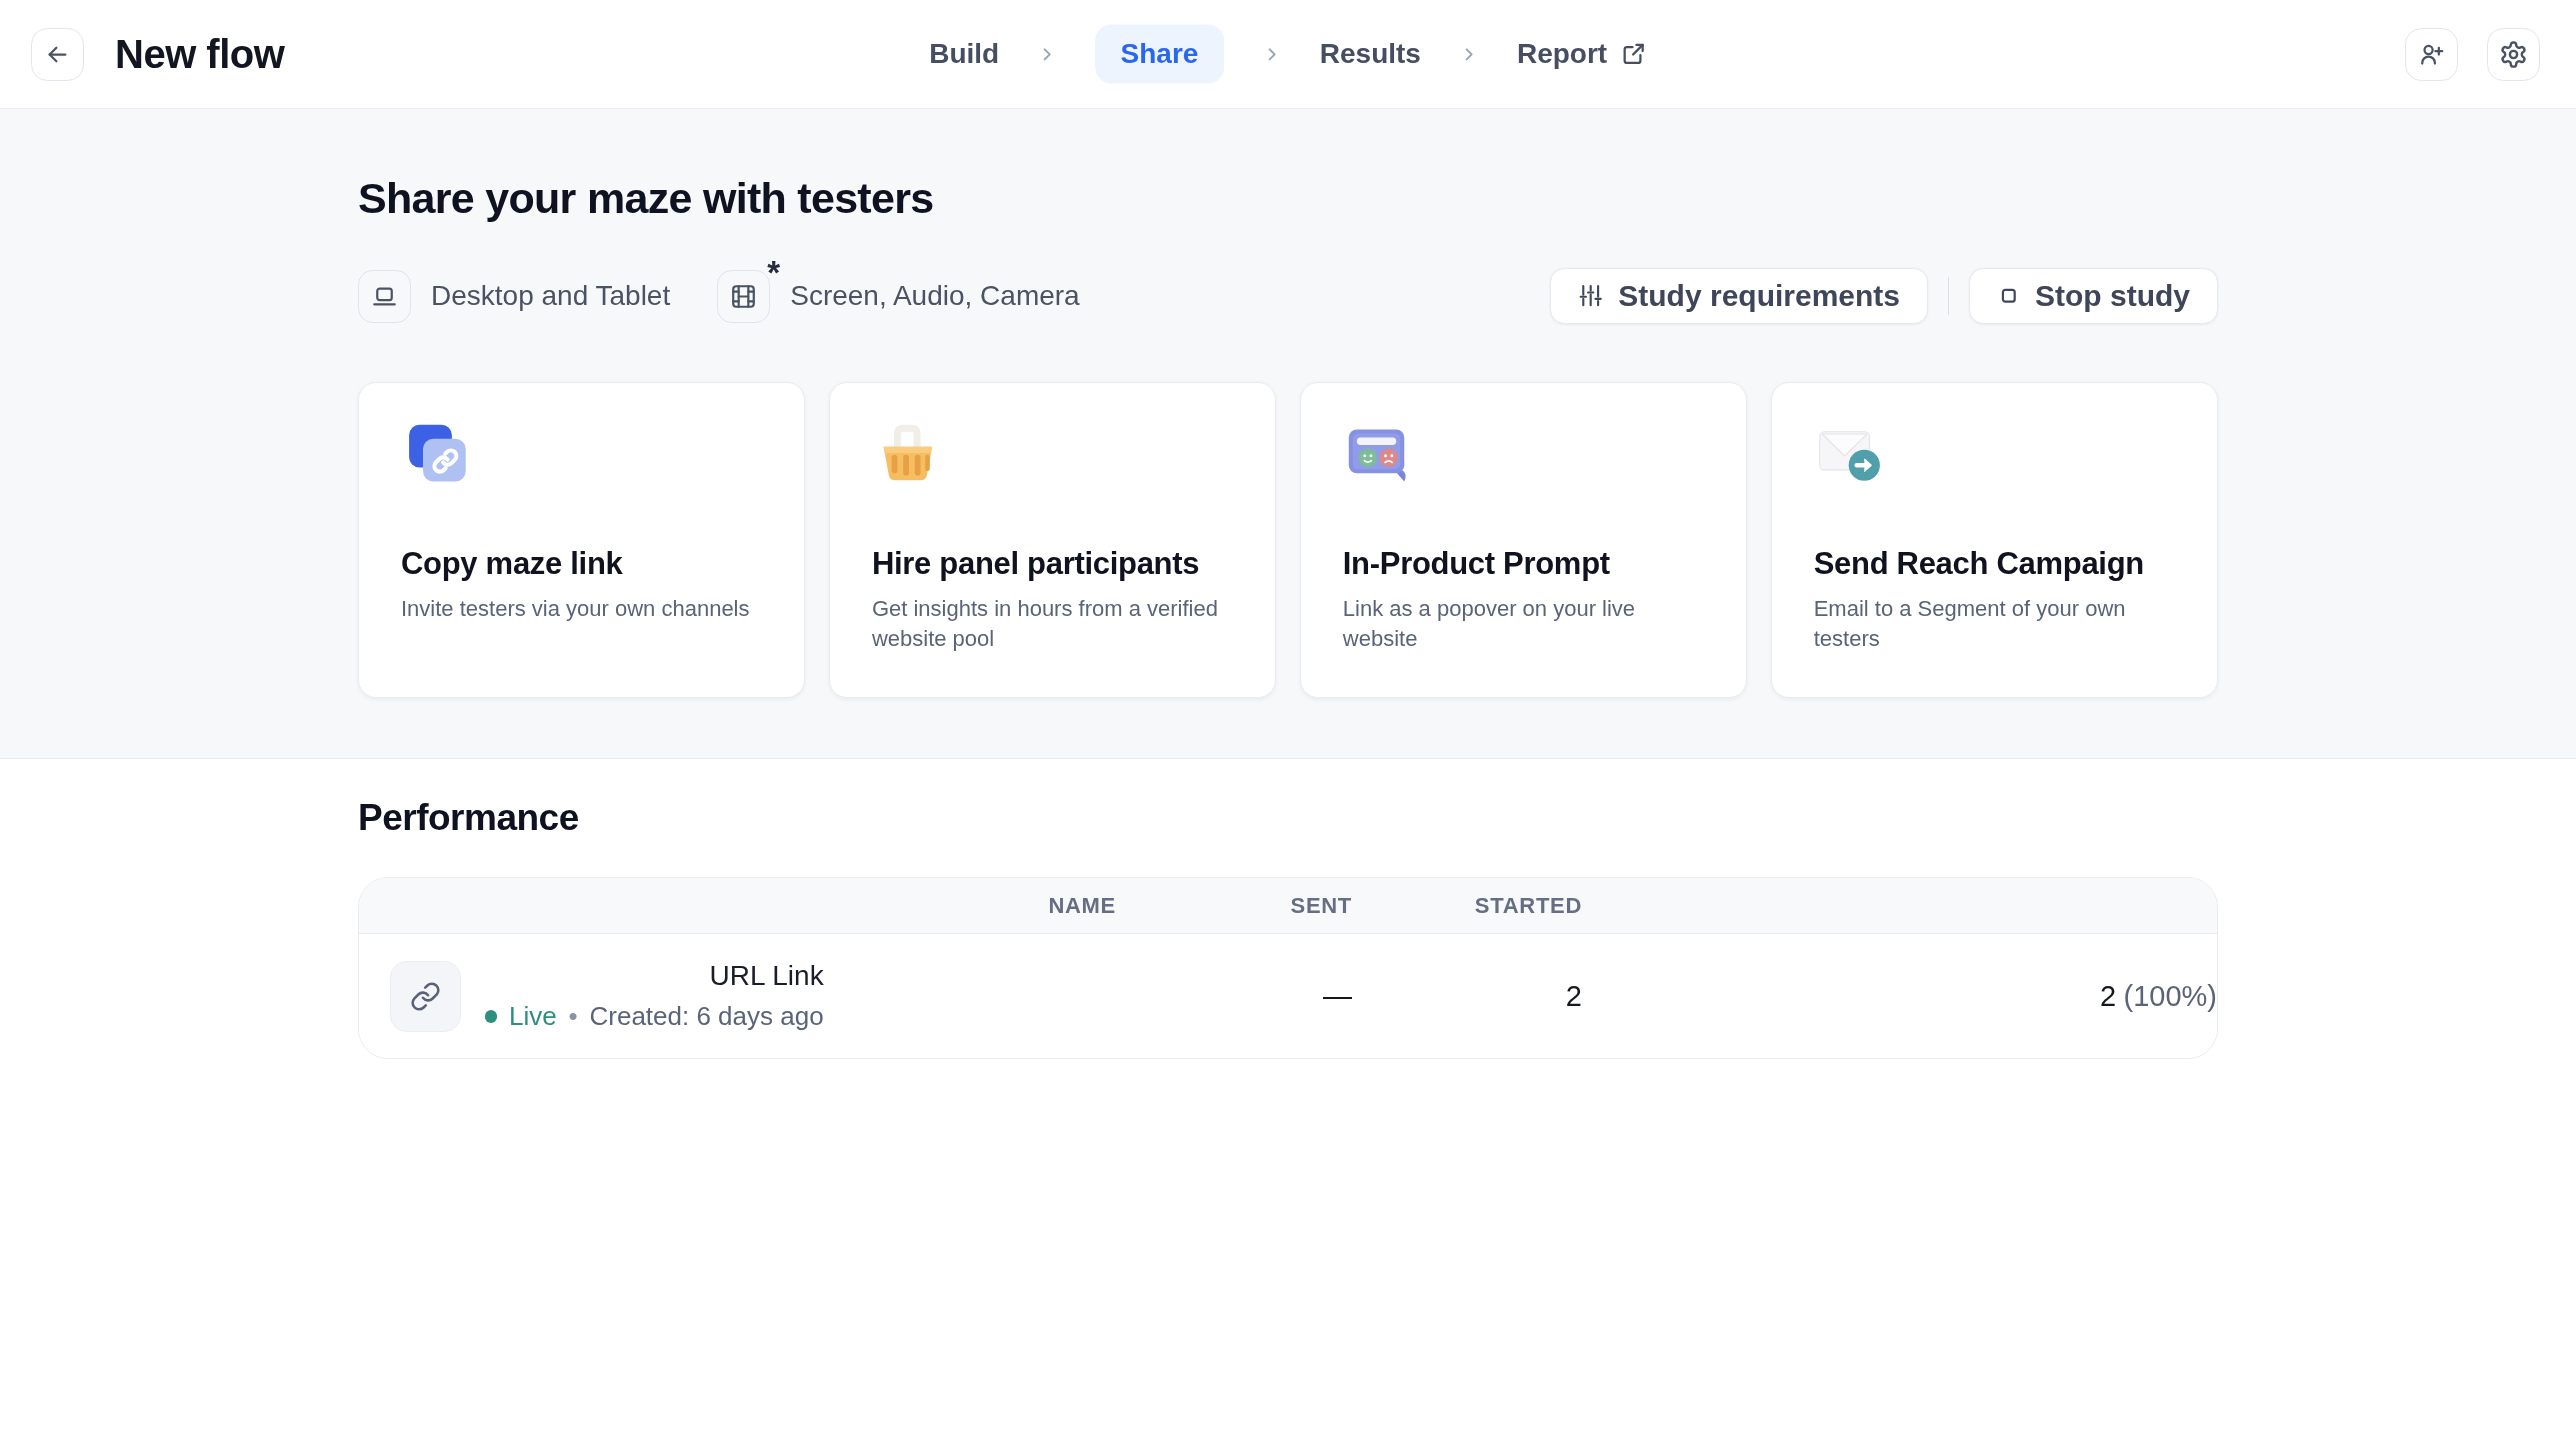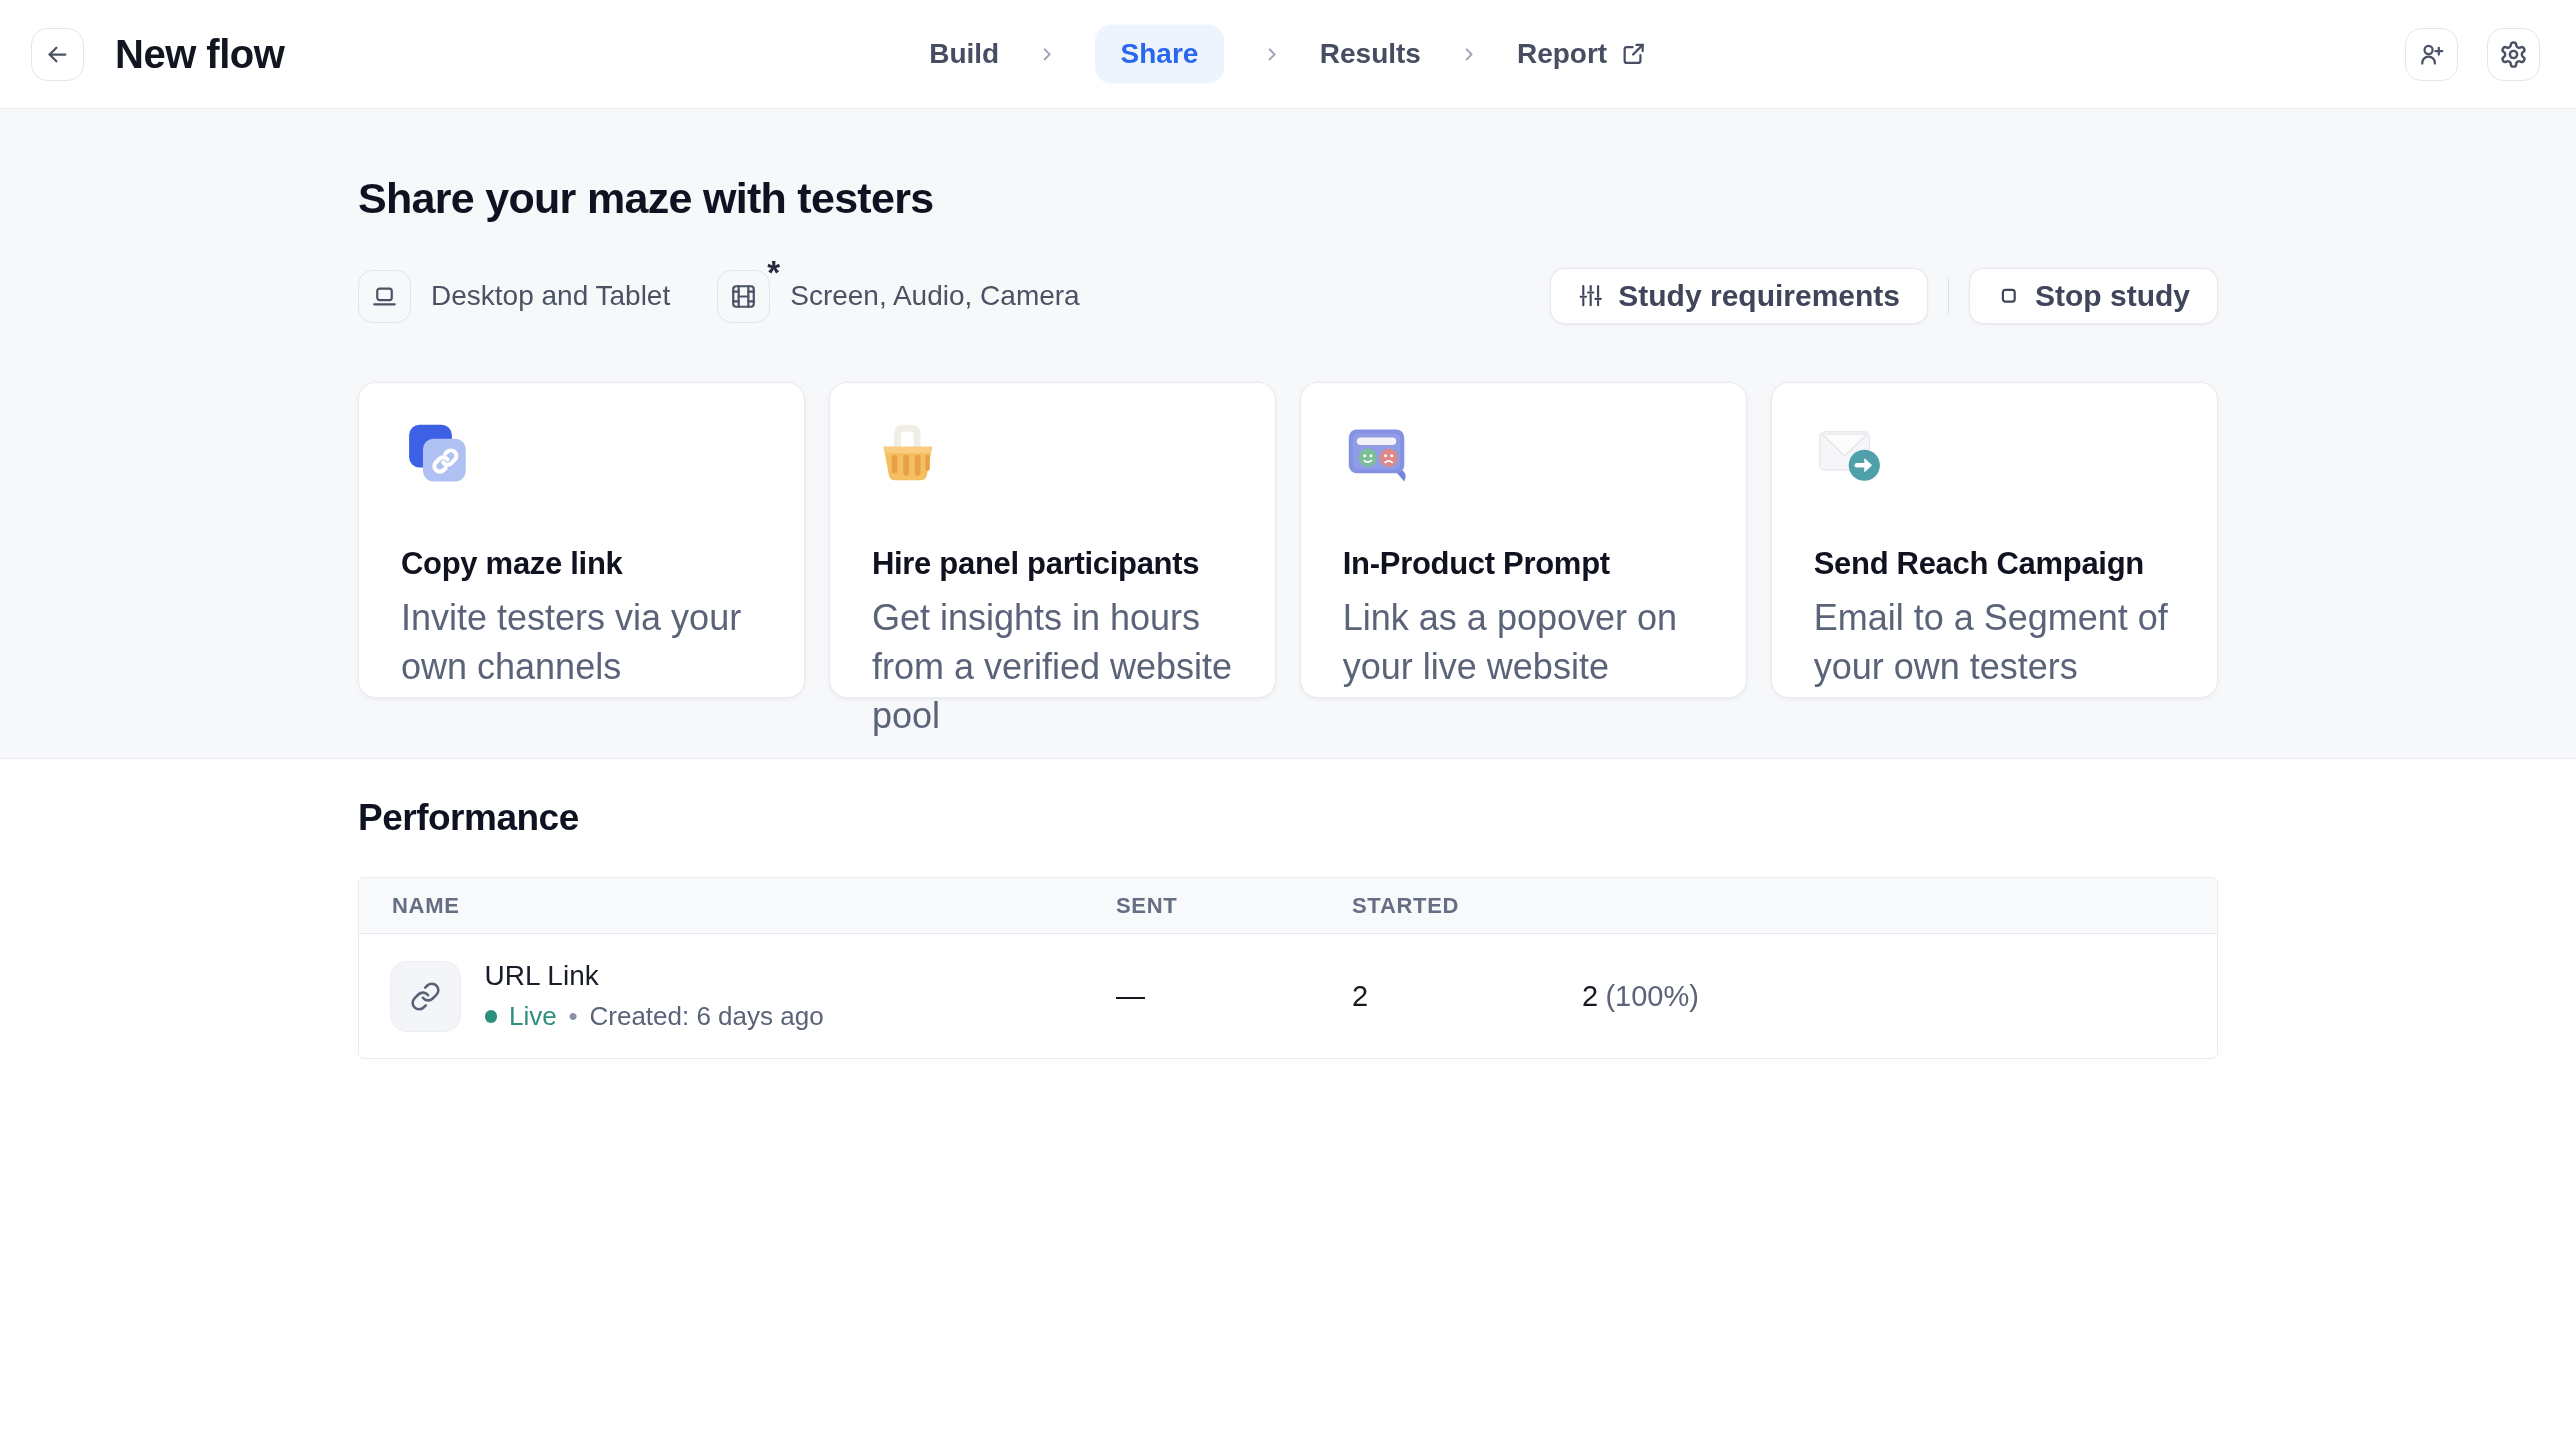--- a/index.html
+++ b/index.html
@@ -101,33 +101,33 @@
     box-shadow: 0 1.8px 4.5px rgba(20,25,45,.05);
     cursor: pointer;
   }
   .card-icon { height: 74px; display: flex; align-items: flex-start; }
   .card-title {
     margin-top: 53px;
     font-size: 31px; font-weight: 700; color: #10131F; letter-spacing: -0.3px;
   }
   .card-desc {
     margin-top: 11.8px;
-    font-size: 36px; color: #5A6378; line-height: 1.36;
+    font-size: 22px; color: #5A6378; line-height: 1.36;
     max-width: 365px;
   }
 
   
   .performance { padding: 38px 358px 0 358px; background: #fff; }
   .performance-heading {
     margin: 0 0 38px 0;
     font-size: 37px; font-weight: 700; letter-spacing: -0.5px; color: #0F1220;
   }
   .table {
-    border: 0.9px solid #E9EBF1; border-radius: 6px;
-    overflow: hidden; background: #fff;
+    border: 0.9px solid #E9EBF1; border-radius: 30px;
+    overflow: hidden; background: #fff; text-align: right;
   }
   .t-head {
     display: grid; grid-template-columns: 757px 236px 230px 1fr;
     height: 56px; align-items: center;
     background: #F8F9FB; border-bottom: 0.9px solid #E9EBF1;
   }
   .th {
     font-size: 22px; font-weight: 700; letter-spacing: 0.7px;
     color: #666E84; text-transform: uppercase;
   }

